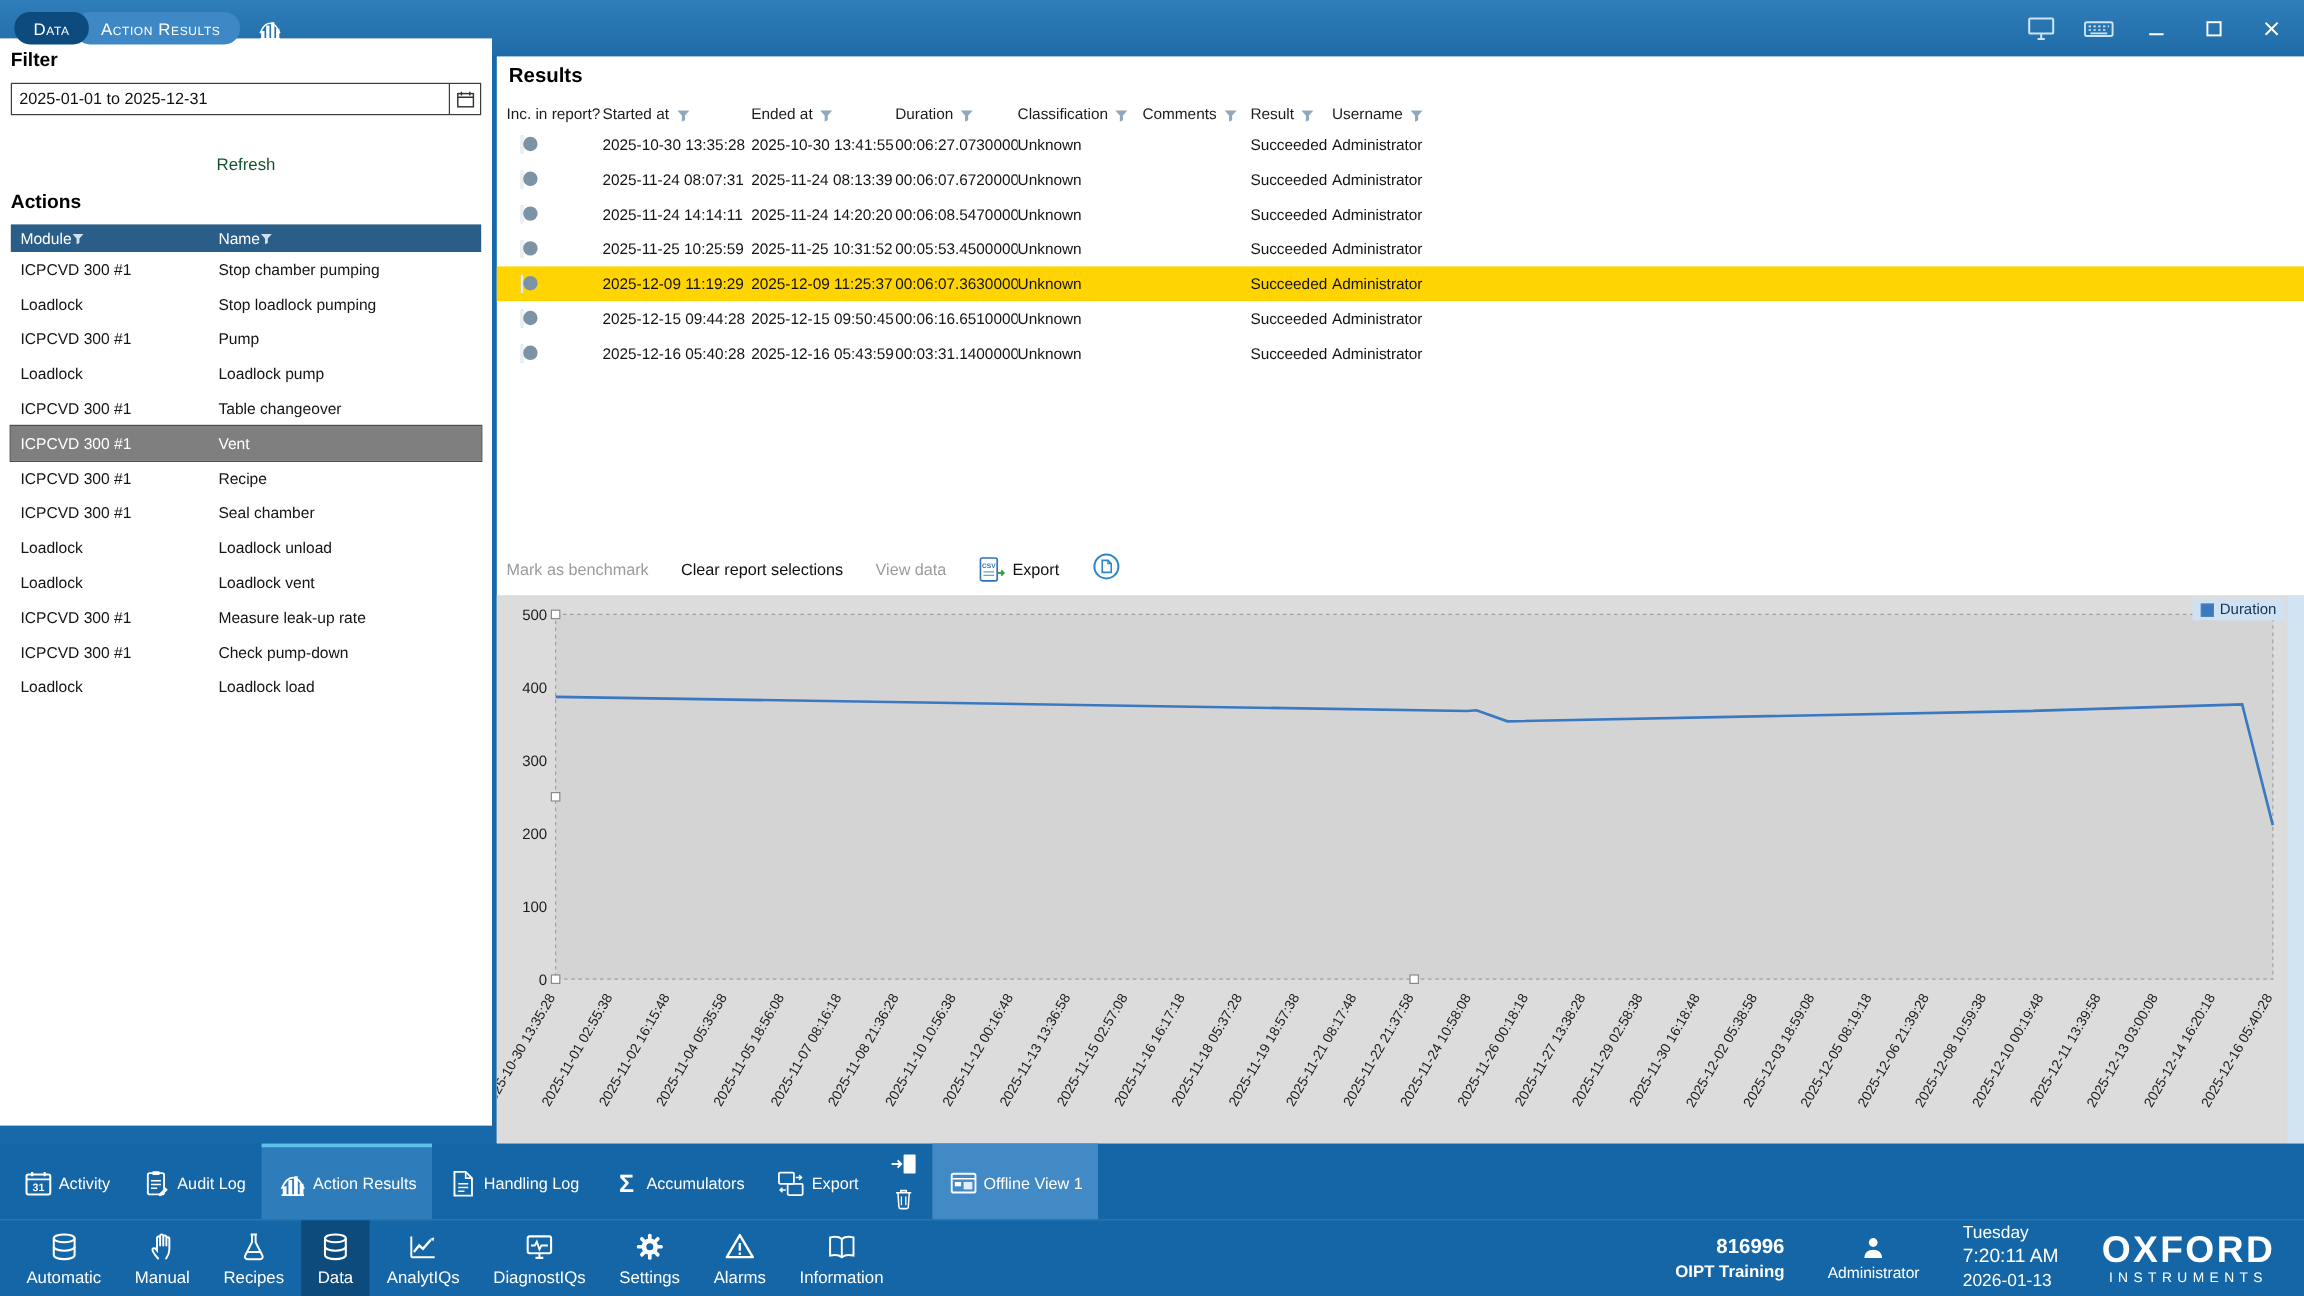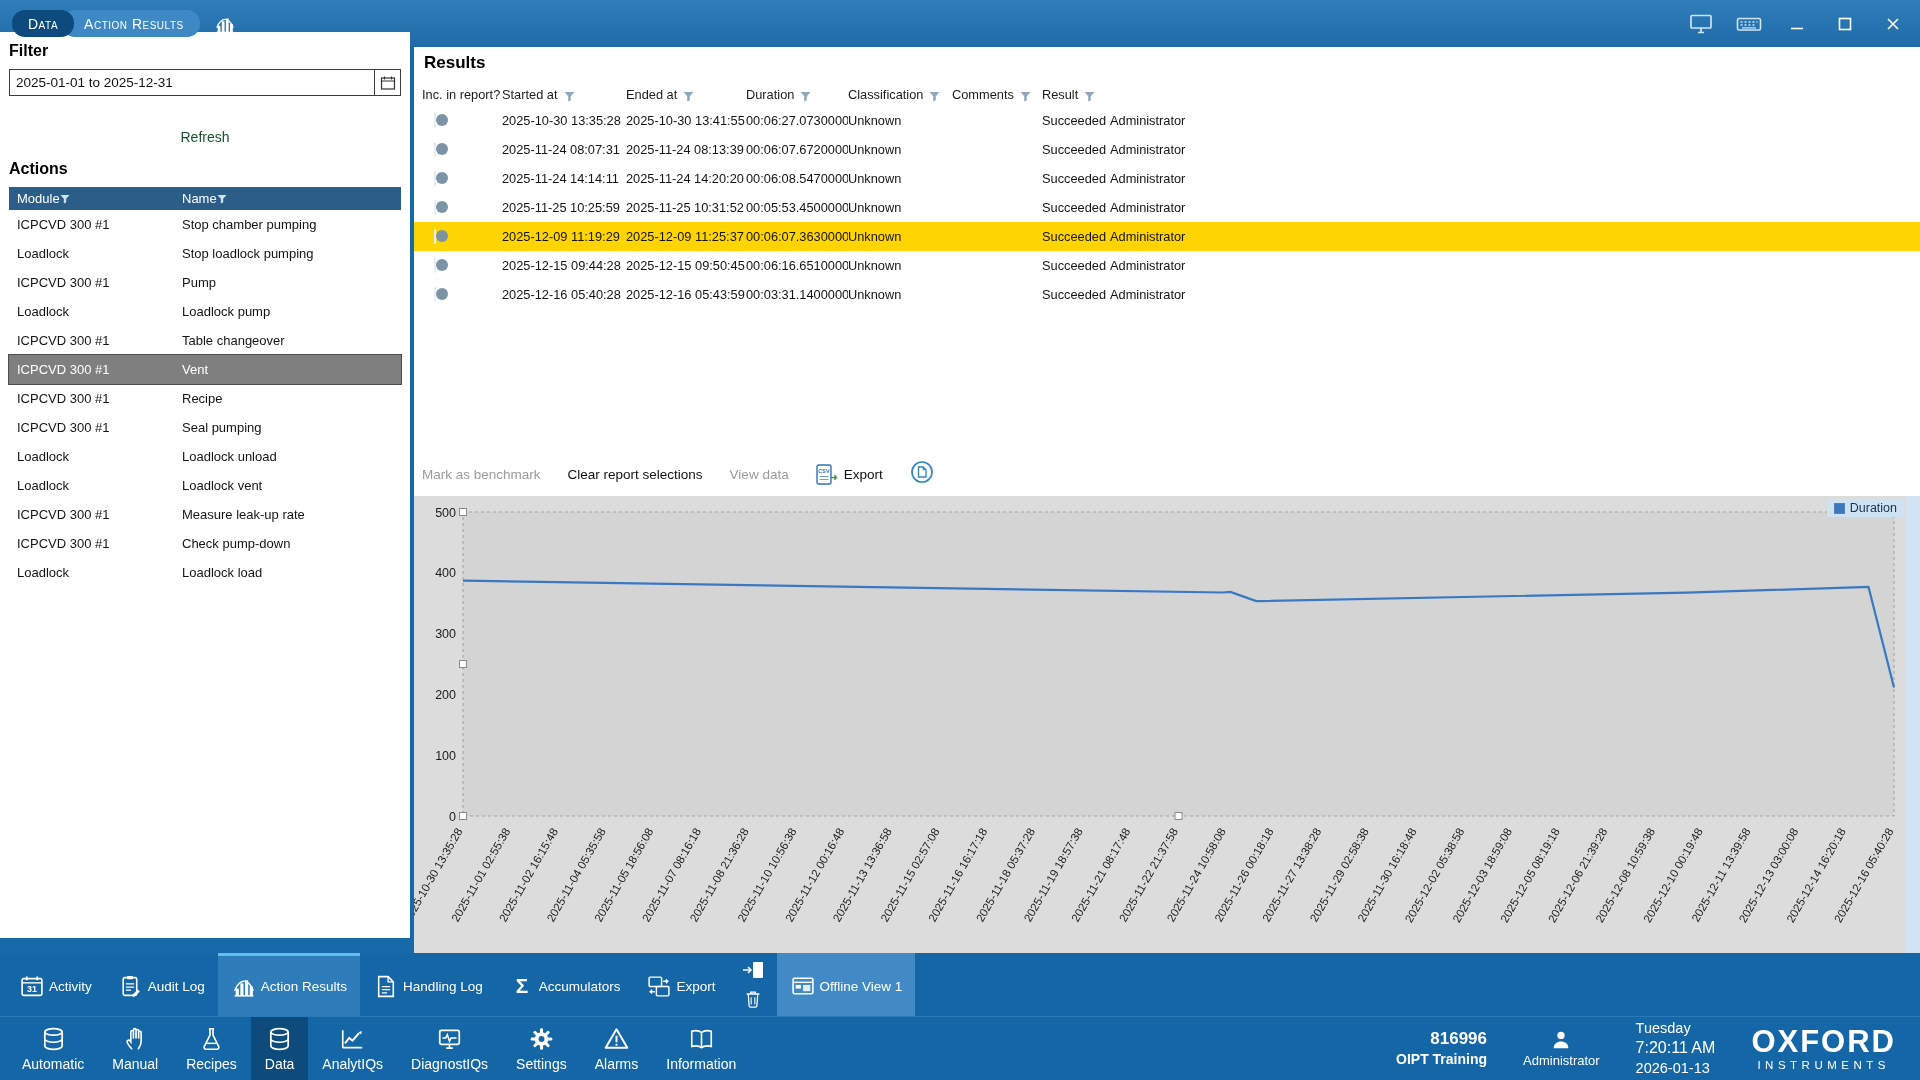--- a/index.html
+++ b/index.html
@@ -187,21 +187,21 @@
     <div>Vent</div>
   </div>
 
   <div class="action-row">
     <div>ICPCVD 300 #1</div>
     <div>Recipe</div>
   </div>
 
   <div class="action-row">
     <div>ICPCVD 300 #1</div>
-    <div>Seal pumping</div>
+    <div>Seal chamber</div>
   </div>
 
   <div class="action-row">
     <div>Loadlock</div>
     <div>Loadlock unload</div>
   </div>
 
   <div class="action-row">
     <div>Loadlock</div>
     <div>Loadlock vent</div>
@@ -257,20 +257,26 @@
             </svg>
           </div>
         <div class="hcell">
             <span>Comments</span>
           <svg class="funnel" width="11" height="11" viewBox="0 0 11 11">
               <path d="M0.5 1 H10.5 L6.8 5.2 V9.3 L4.2 10.5 V5.2 Z" fill="#90a8bc"></path>
             </svg>
           </div>
         <div class="hcell">
             <span>Result</span>
+          <svg class="funnel" width="11" height="11" viewBox="0 0 11 11">
+              <path d="M0.5 1 H10.5 L6.8 5.2 V9.3 L4.2 10.5 V5.2 Z" fill="#90a8bc"></path>
+            </svg>
+          </div>
+        <div class="hcell">
+            <span>Username</span>
           <svg class="funnel" width="11" height="11" viewBox="0 0 11 11">
               <path d="M0.5 1 H10.5 L6.8 5.2 V9.3 L4.2 10.5 V5.2 Z" fill="#90a8bc"></path>
             </svg>
           </div>
       </div>
       <div>
   <div class="r-row">
     <div class="cell"><span class="toggle"></span></div>
     <div class="cell">2025-10-30 13:35:28</div>
     <div class="cell">2025-10-30 13:41:55</div>

